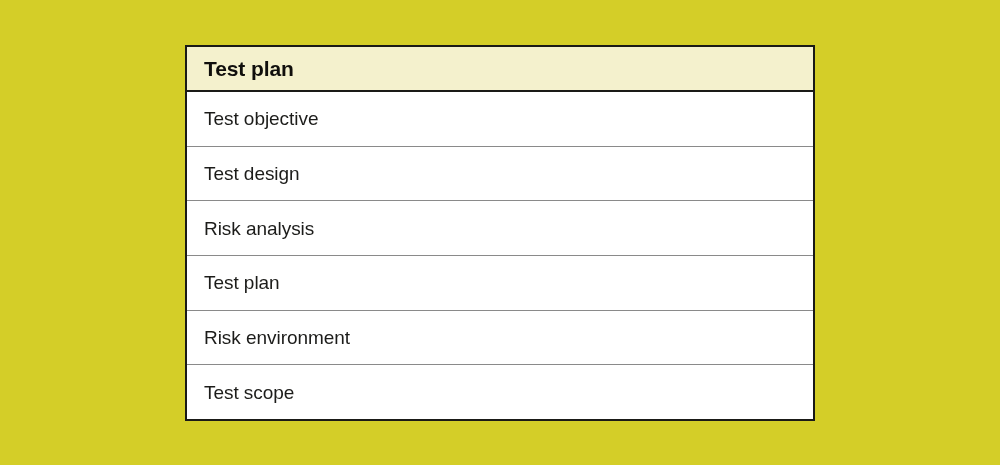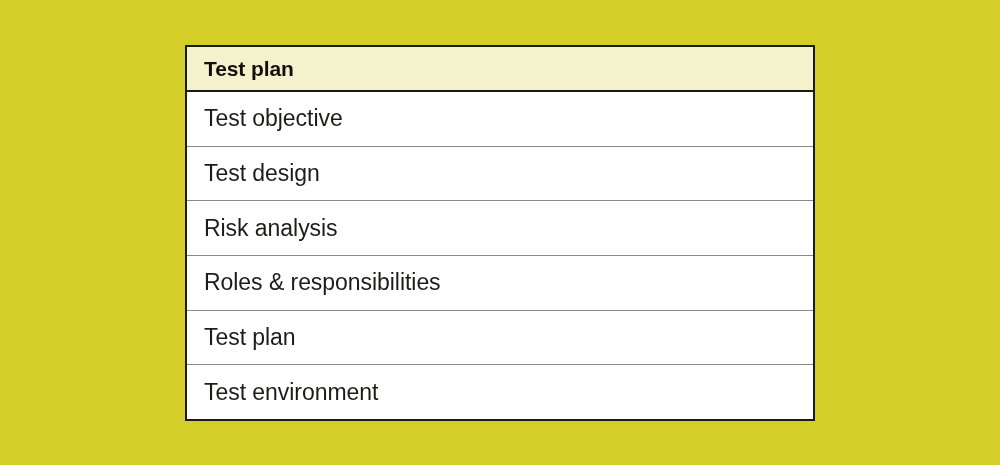--- a/index.html
+++ b/index.html
@@ -59,21 +59,21 @@
     border-bottom: 1px solid #8a8a8a;
     display: flex;
     align-items: center;
     box-sizing: border-box;
   }
   .table-row:last-child {
     border-bottom: none;
   }
   .row-label {
     padding-left: 17px;
-    font-size: 23px;
+    font-size: 19px;
     font-weight: normal;
     color: #1c1c1a;
     line-height: 1;
     letter-spacing: -0.05px;
   }
 </style>
 </head>
 <body>
 
 <div id="canvas">
@@ -91,28 +91,28 @@
       </div>
 
       <div class="table-row">
         <span class="row-label">Test design</span>
       </div>
 
       <div class="table-row">
         <span class="row-label">Risk analysis</span>
       </div>
 
-      <div class="table-row">
-        <span class="row-label">Roles &amp; responsibilities</span>
-      </div>
 
       <div class="table-row">
         <span class="row-label">Test plan</span>
       </div>
 
       <div class="table-row">
-        <span class="row-label">Test environment</span>
+        <span class="row-label">Risk environment</span>
       </div>
 
+      <div class="table-row">
+        <span class="row-label">Test scope</span>
+      </div>
 
     </div>
   </div>
 </div>
 
 </body></html>

